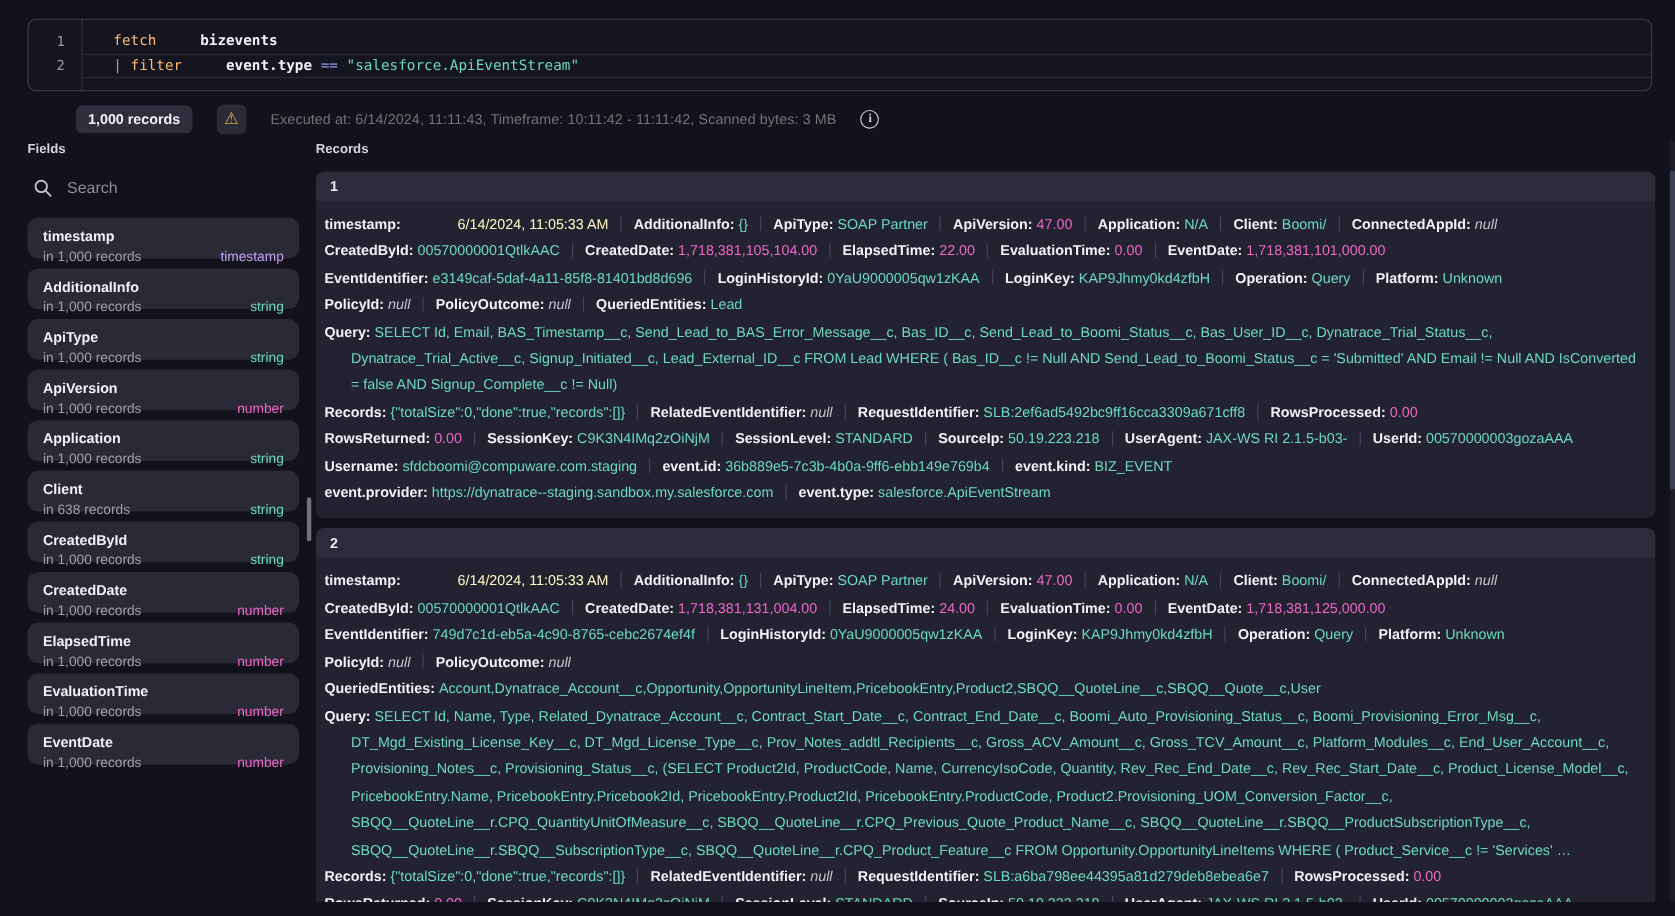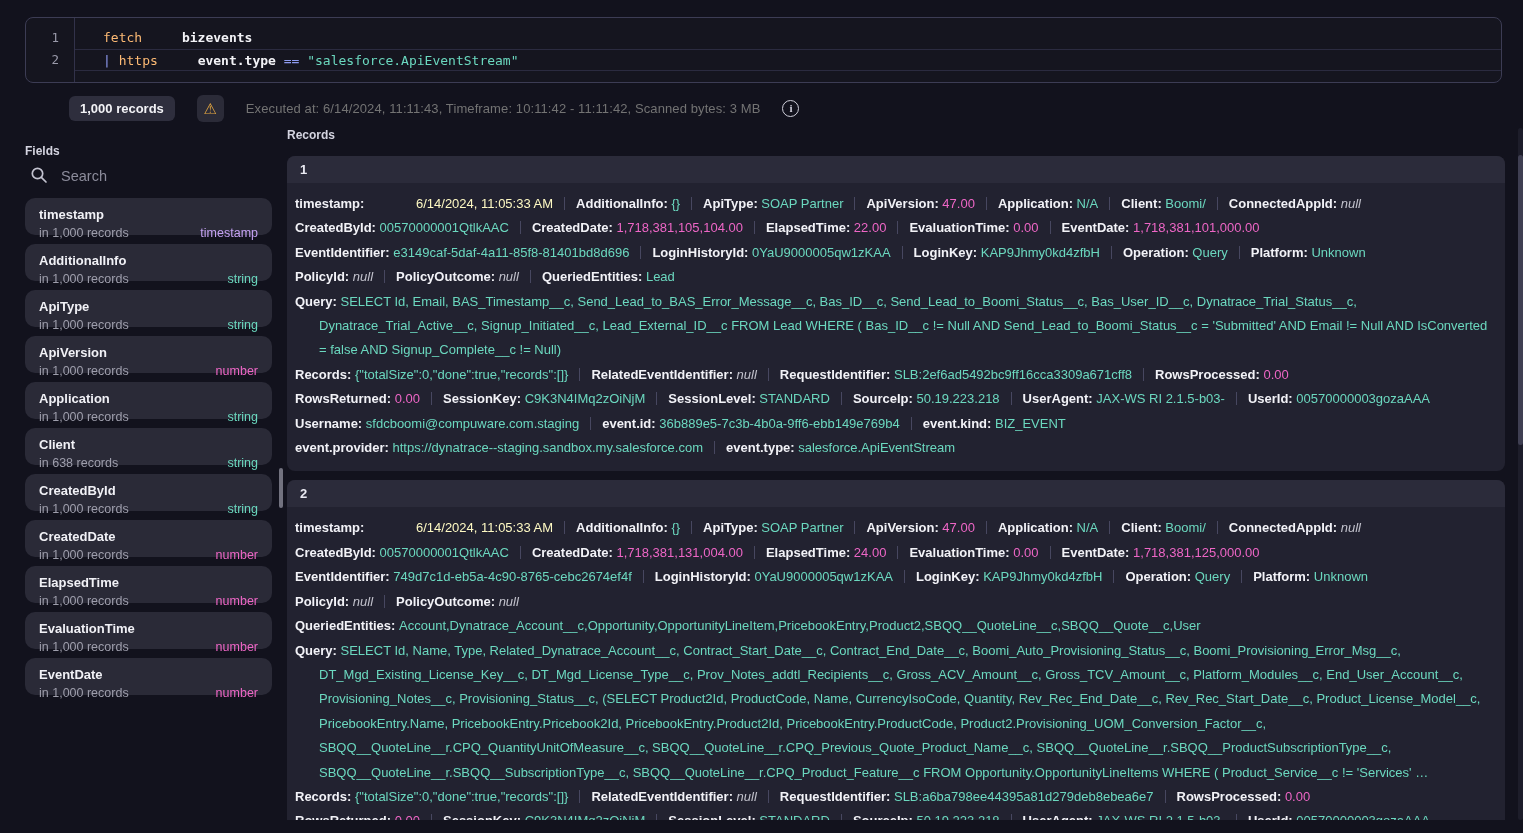--- a/index.html
+++ b/index.html
@@ -30,23 +30,23 @@
   .tk-string  { color:#6bd8bf; }
 
   
   .statusbar { position:absolute; left:25px; top:93px; height:30px; display:flex; align-items:center; gap:22px;padding-left:44px; }
   .badge { background:#2e2e3d; border-radius:6px; padding:5px 11px; font-weight:bold; font-size:13px; color:#f2f2f6; }
   .warnbox { width:27px; height:27px; border-radius:6px; background:#2b2b38; display:flex; align-items:center; justify-content:center; color:#e3a640; font-size:15px; line-height:1; }
   .exec-text { font-size:13px; color:#737373; font-weight:500; letter-spacing:.1px; }
   .infoicon { width:17px; height:17px; border-radius:50%; border:1.4px solid #cfcfda; color:#cfcfda; font-size:11px; display:flex; align-items:center; justify-content:center; font-weight:bold; font-family:"Liberation Serif", serif; }
 
   
-  .fields { position:absolute; left:25px; top:144px; width:247px; bottom:0; }
+  .fields { position:absolute; left:25px; top:128px; width:247px; bottom:0; }
   .panel-title { font-size:12px; font-weight:bold; color:#d4d4e0; }
-  .searchrow { display:flex; align-items:flex-end; gap:13px; padding-left:5px; height:26px; }
+  .searchrow { display:flex; align-items:center; gap:13px; margin-top:16px; padding-left:5px; height:26px; }
   .searchrow svg { flex:none; }
   .search-input { background:transparent; border:none; outline:none; color:#dcdce4; font-size:14.5px; font-family:"Liberation Sans", sans-serif; width:180px; }
   .search-input::placeholder { color:#8b8b9a; }
   .fcards { margin-top:14px; display:flex; flex-direction:column; gap:9px; }
   .fcard { background:#2a2a37; border-radius:10px; padding:9px 14px 8px; height:37px; }
   .fname { font-size:13px; font-weight:bold; color:#f1f1f6; }
   .frow { display:flex; justify-content:space-between; margin-top:4px; font-size:12.5px;gap:44px; }
   .fcount { color:#9e9eac; }
   .ftype-string    { color:#6bd8bf; }
   .ftype-number    { color:#ee66c6; }
@@ -75,21 +75,21 @@
 
 <div class="frame"></div>
 
 <div class="editor">
   <div class="gutter" id="gutter">
       <div class="lnum">1</div>
       <div class="lnum">2</div>
     </div>
   <div class="code" id="code-lines">
       <div class="code-line"><span class="tk-keyword">fetch </span><span class="tk-ident">bizevents</span></div>
-      <div class="code-line active"><span class="tk-op">| </span><span class="tk-keyword">https </span><span class="tk-ident">event.type </span><span class="tk-op">== </span><span class="tk-string">"salesforce.ApiEventStream"</span></div>
+      <div class="code-line active"><span class="tk-op">| </span><span class="tk-keyword">filter </span><span class="tk-ident">event.type </span><span class="tk-op">== </span><span class="tk-string">"salesforce.ApiEventStream"</span></div>
     </div>
 </div>
 
 <div class="statusbar">
   <div class="badge">1,000 records</div>
   <div class="warnbox">⚠</div>
   <div class="exec-text">Executed at: 6/14/2024, 11:11:43, Timeframe: 10:11:42 - 11:11:42, Scanned bytes: 3 MB</div>
   <div class="infoicon">i</div>
 </div>
 

